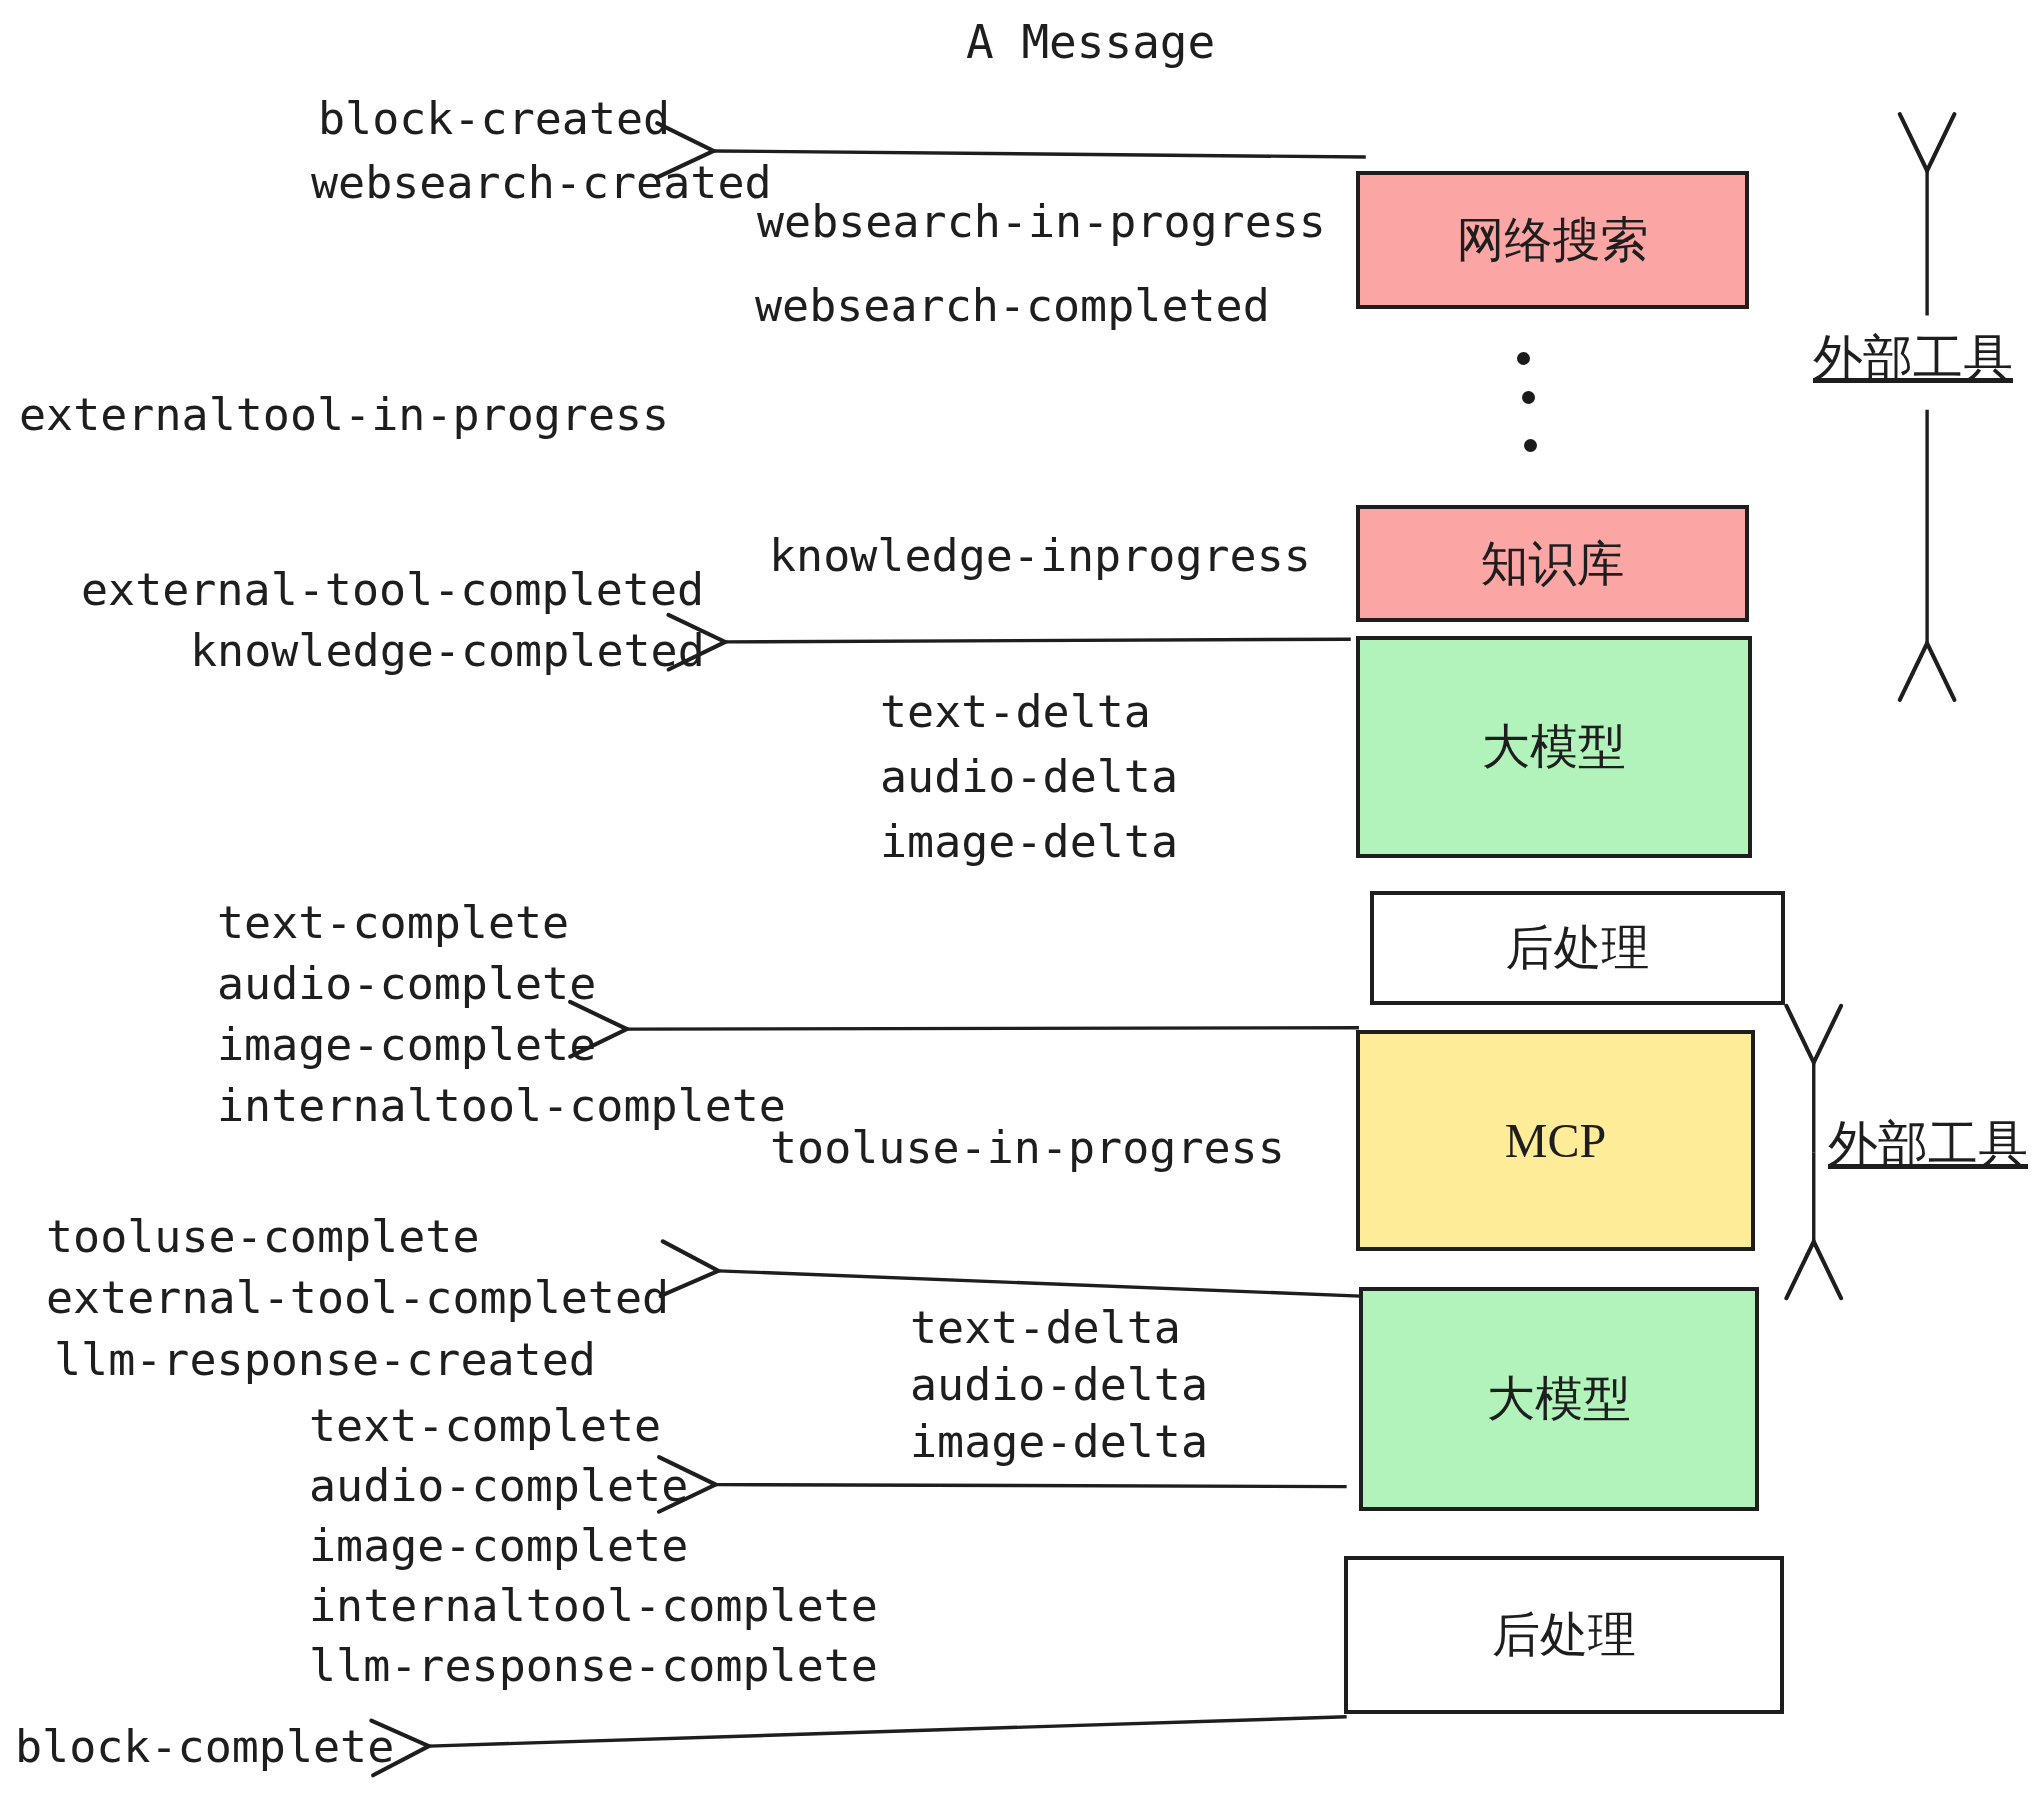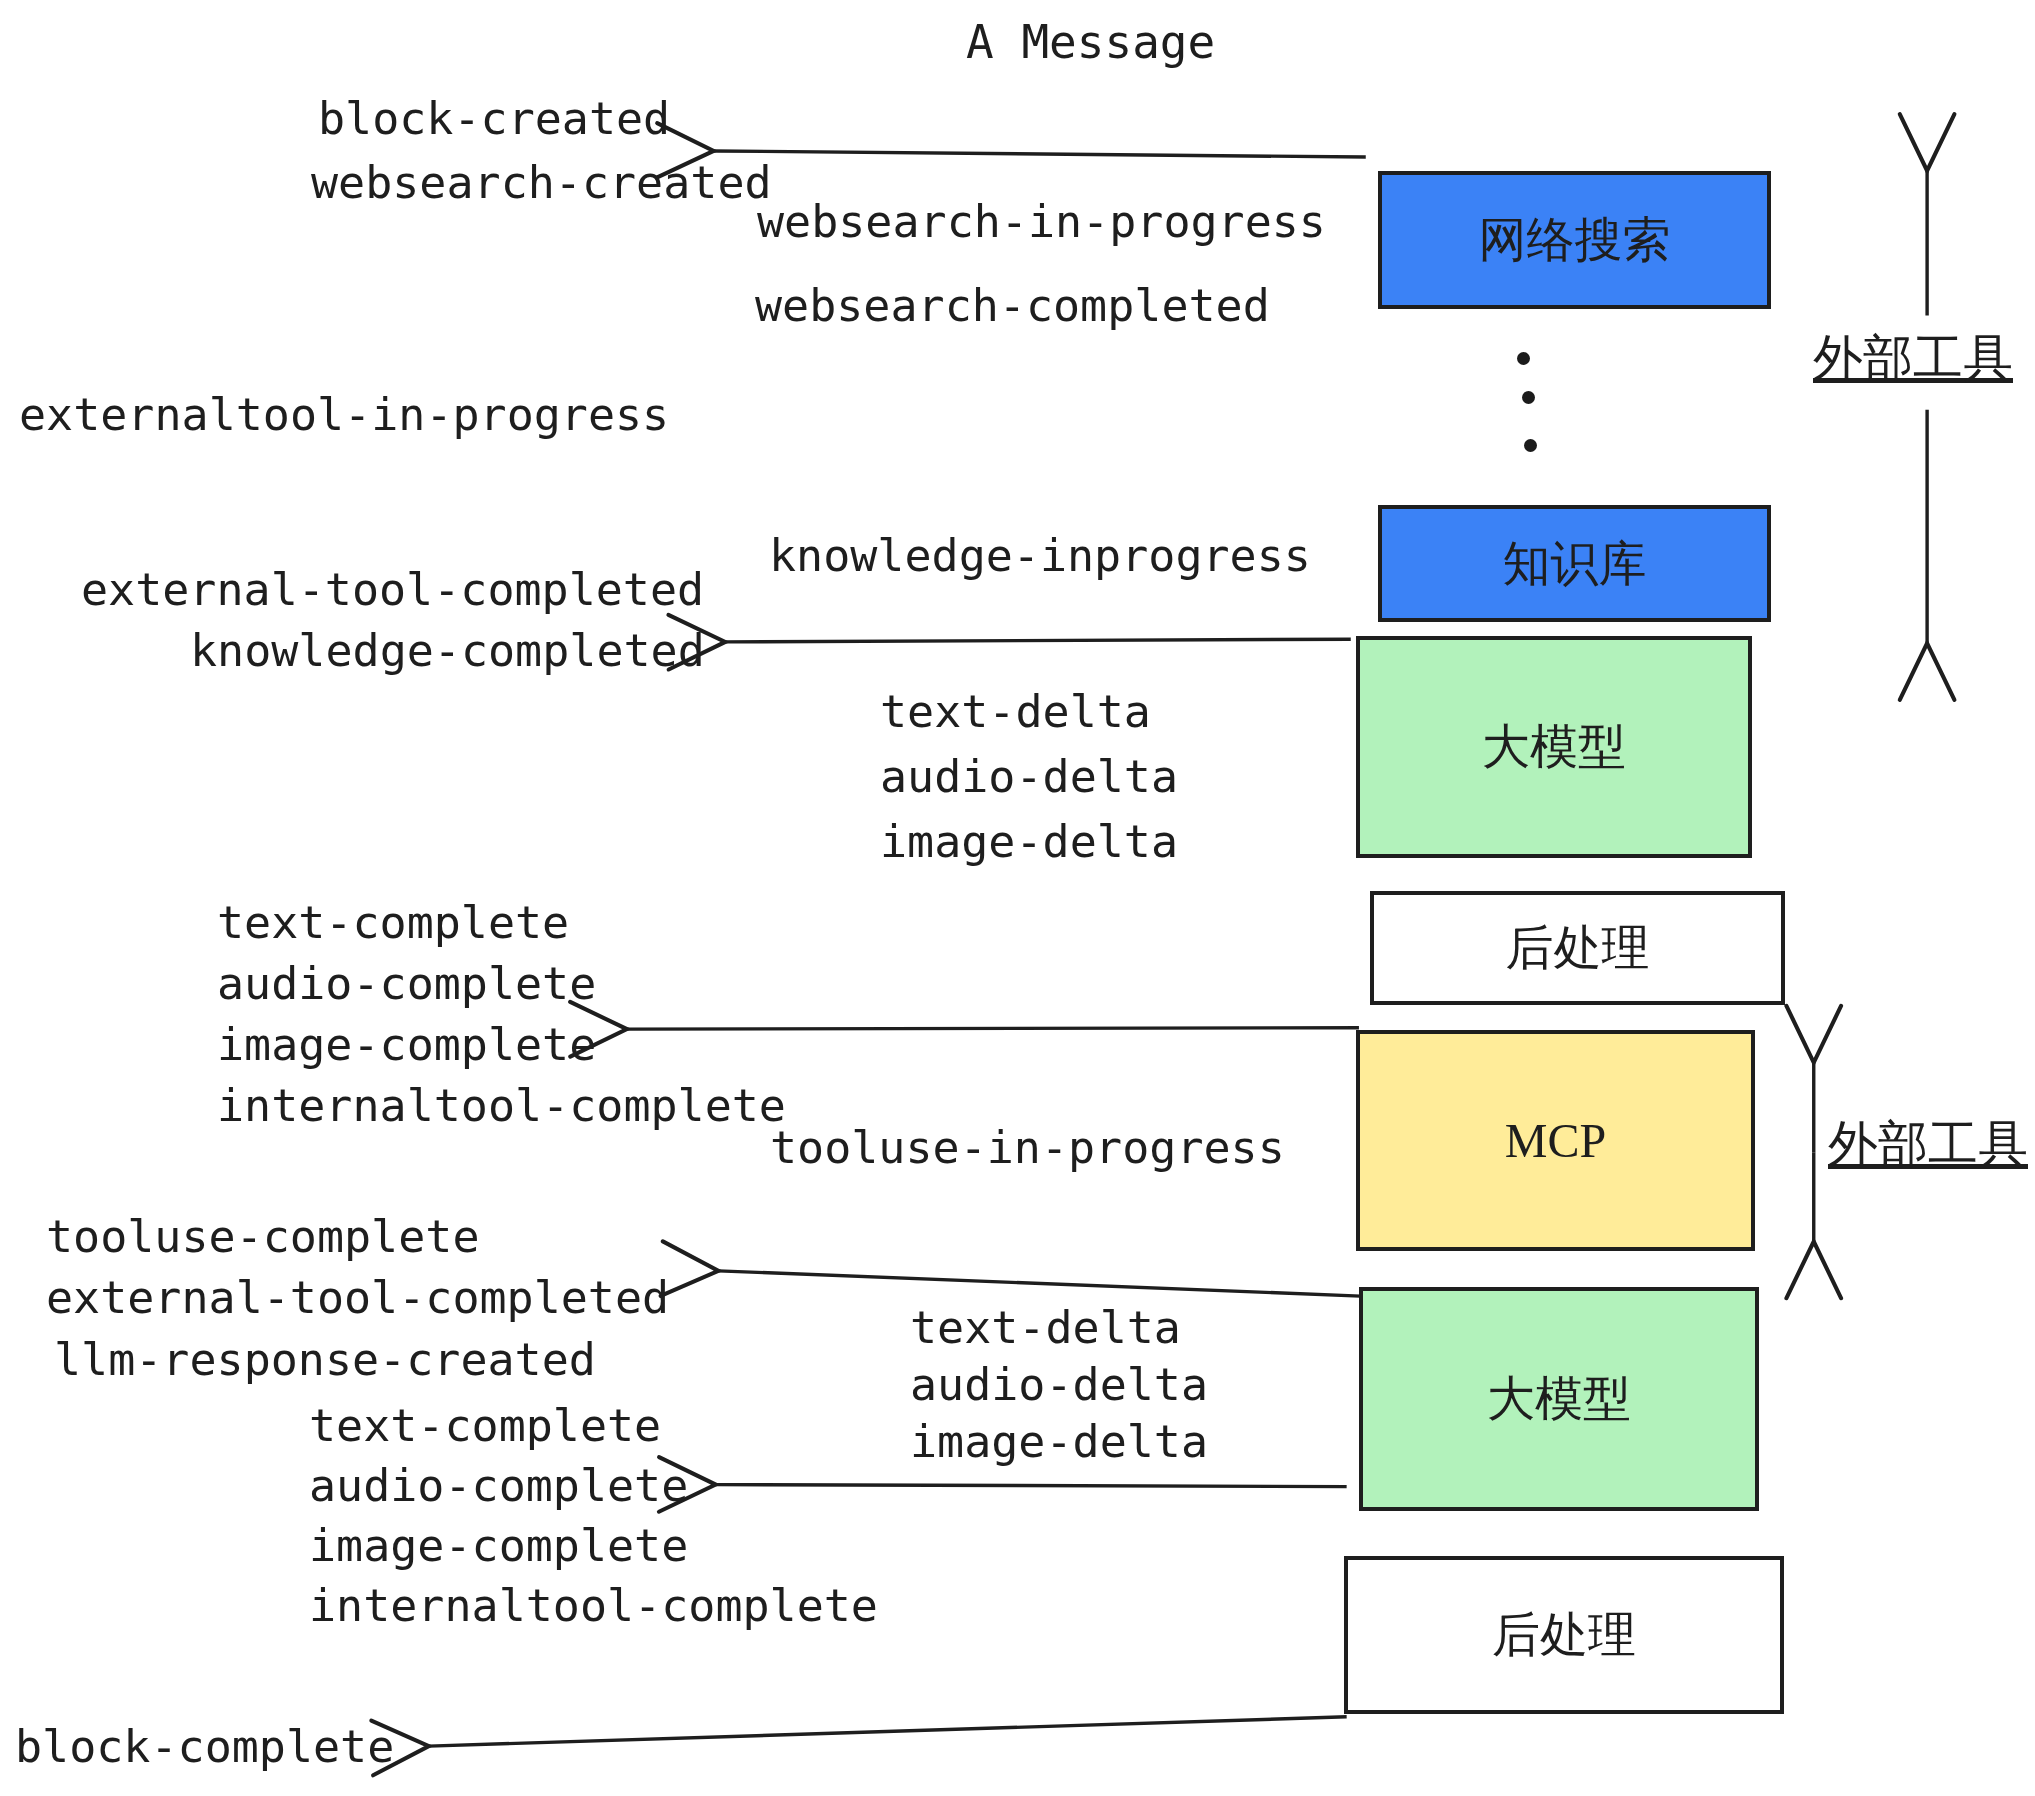--- a/index.html
+++ b/index.html
@@ -45,21 +45,21 @@
     box-sizing: border-box;
     border: 4.1px solid #1e1e1e;
     display: flex;
     align-items: center;
     justify-content: center;
     font-family: "DejaVu Sans Mono", "DejaVu Sans", sans-serif;
     font-size: 48px;
     font-weight: 500;
     color: #1e1e1e;
   }
-  .box-pink   { background: #3b82f6; margin-left: 22px; }
+  .box-pink   { background: #fca5a5; }
   .box-green  { background: #b2f2bb; }
   .box-yellow { background: #ffec99; }
   .box-white  { background: #ffffff; }
   .side-label {
     position: absolute;
     font-family: "DejaVu Sans", sans-serif;
     font-size: 50px;
     font-weight: 500;
     white-space: nowrap;
     text-decoration: underline;
@@ -166,18 +166,19 @@
     <div>text-delta</div>
     <div>audio-delta</div>
     <div>image-delta</div>
   </div>
 
   <div class="ev ev-group" style="left:309px; top:1396px; line-height:60px;">
     <div>text-complete</div>
     <div>audio-complete</div>
     <div>image-complete</div>
     <div>internaltool-complete</div>
+    <div>llm-response-complete</div>
   </div>
 
   <div class="ev" style="left:15px; top:1724px;">block-complete</div>
 
 </div>
 
 
 </body></html>

